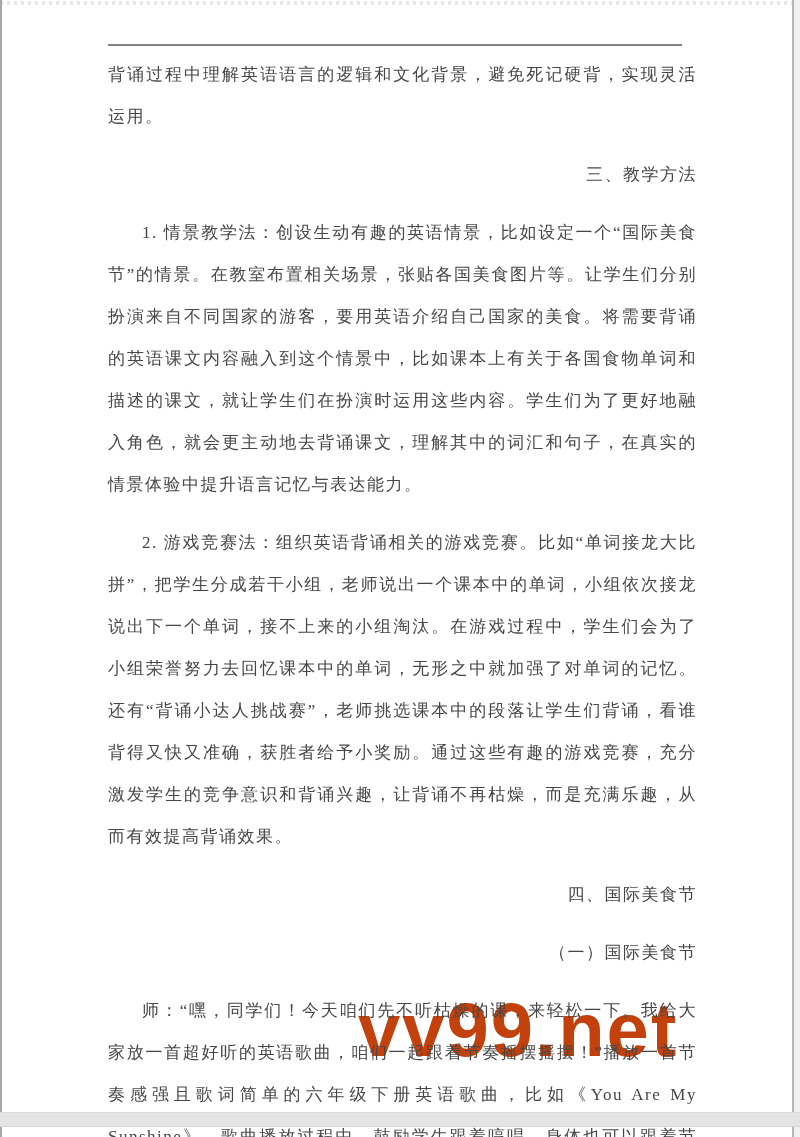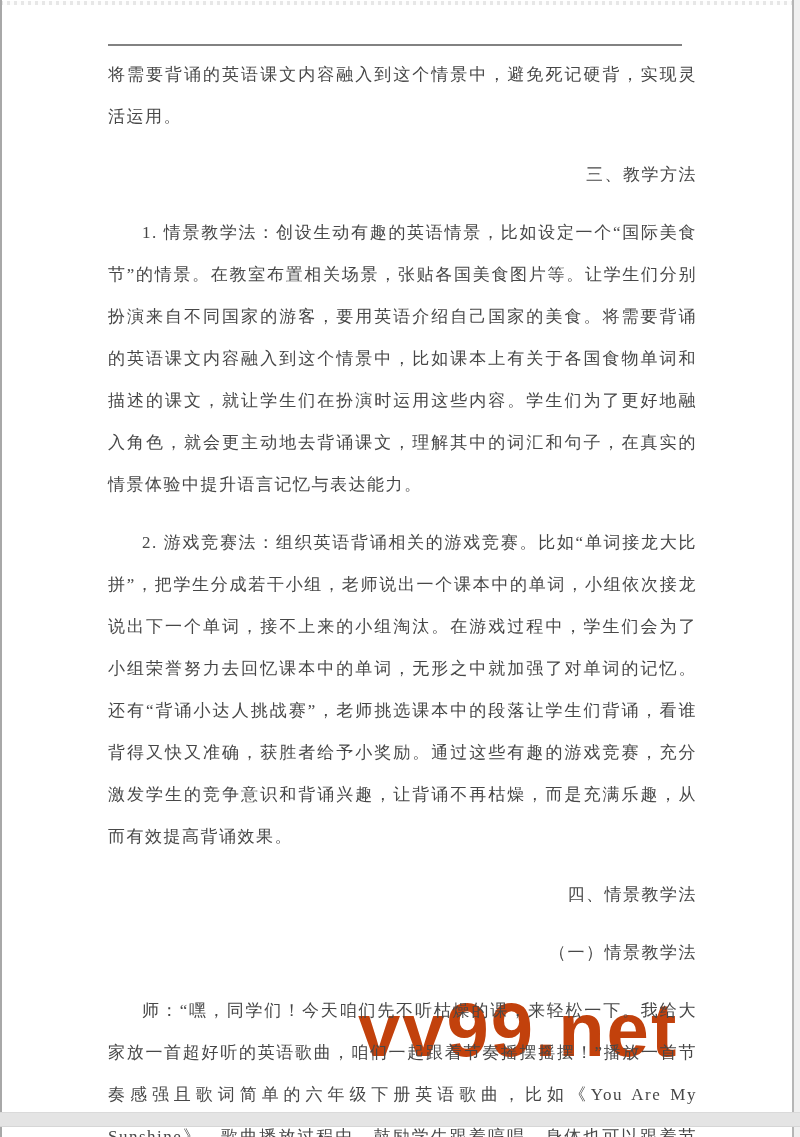--- a/index.html
+++ b/index.html
@@ -107,24 +107,24 @@
 
   <div class="edge-left"></div>
   <div class="edge-right-outer"></div>
   <div class="edge-right-line"></div>
 
   <div class="divider"></div>
 
   <div class="watermark">vv99.net</div>
 
   <div class="content">
-    <p class="para-continued">将需要背诵的英语课文内容融入到这个情景中，避免死记硬背，实现灵活运用。</p>
+    <p class="para-continued">背诵过程中理解英语语言的逻辑和文化背景，避免死记硬背，实现灵活运用。</p>
     <p class="para-heading">三、教学方法</p>
     <p class="para-body">1. 情景教学法：创设生动有趣的英语情景，比如设定一个“国际美食节”的情景。在教室布置相关场景，张贴各国美食图片等。让学生们分别扮演来自不同国家的游客，要用英语介绍自己国家的美食。将需要背诵的英语课文内容融入到这个情景中，比如课本上有关于各国食物单词和描述的课文，就让学生们在扮演时运用这些内容。学生们为了更好地融入角色，就会更主动地去背诵课文，理解其中的词汇和句子，在真实的情景体验中提升语言记忆与表达能力。</p>
     <p class="para-body">2. 游戏竞赛法：组织英语背诵相关的游戏竞赛。比如“单词接龙大比拼”，把学生分成若干小组，老师说出一个课本中的单词，小组依次接龙说出下一个单词，接不上来的小组淘汰。在游戏过程中，学生们会为了小组荣誉努力去回忆课本中的单词，无形之中就加强了对单词的记忆。还有“背诵小达人挑战赛”，老师挑选课本中的段落让学生们背诵，看谁背得又快又准确，获胜者给予小奖励。通过这些有趣的游戏竞赛，充分激发学生的竞争意识和背诵兴趣，让背诵不再枯燥，而是充满乐趣，从而有效提高背诵效果。</p>
-    <p class="para-heading">四、情景教学法</p>
-    <p class="para-subheading">（一）情景教学法</p>
+    <p class="para-heading">四、国际美食节</p>
+    <p class="para-subheading">（一）国际美食节</p>
     <p class="para-body">师：“嘿，同学们！今天咱们先不听枯燥的课，来轻松一下。我给大家放一首超好听的英语歌曲，咱们一起跟着节奏摇摆摇摆！”播放一首节奏感强且歌词简单的六年级下册英语歌曲，比如《You Are My Sunshine》。歌曲播放过程中，鼓励学生跟着哼唱，身体也可以跟着节奏晃动。歌曲结束后，师：“哇哦，大家唱</p>
   </div>
 
   <div class="page-gap"></div>
 
 </div>
 
 </body></html>

